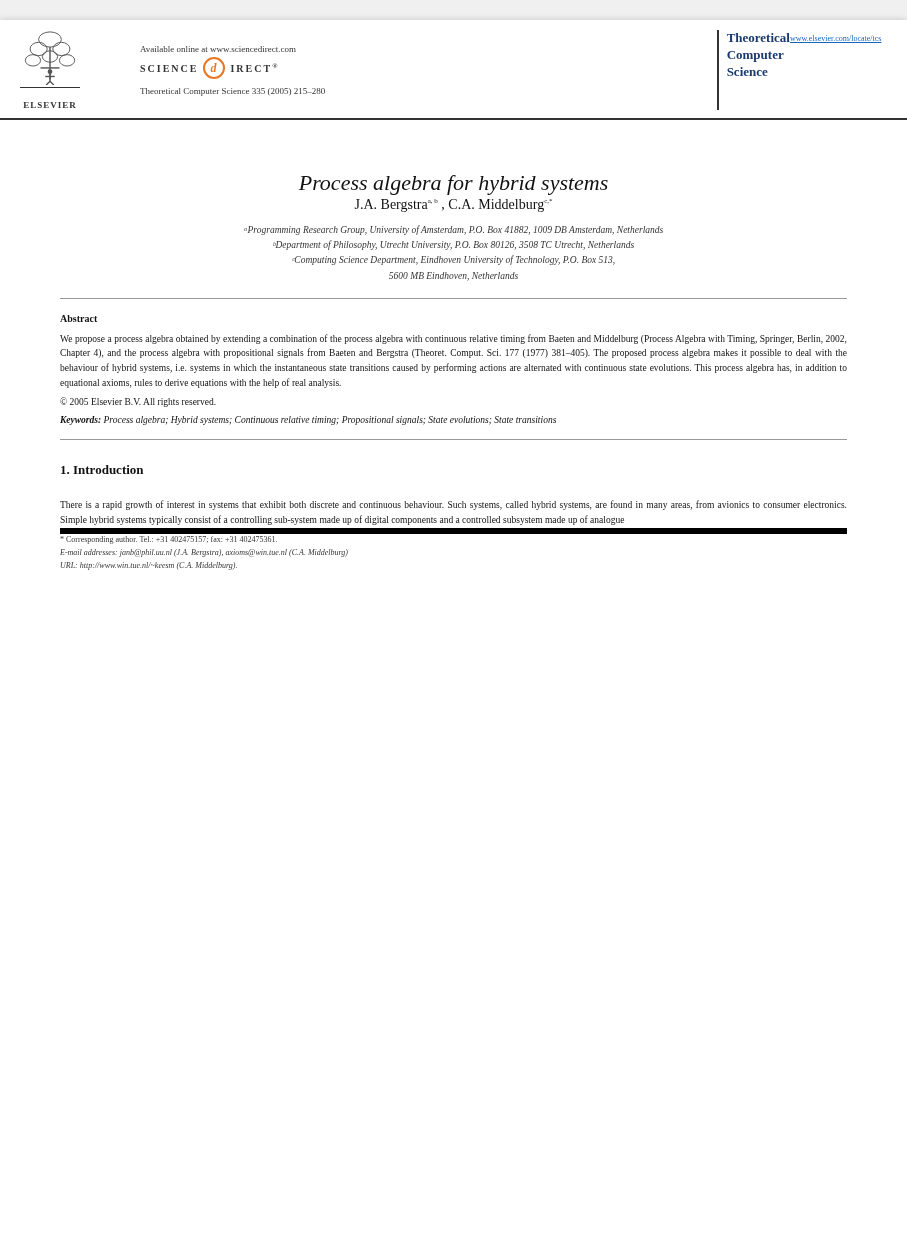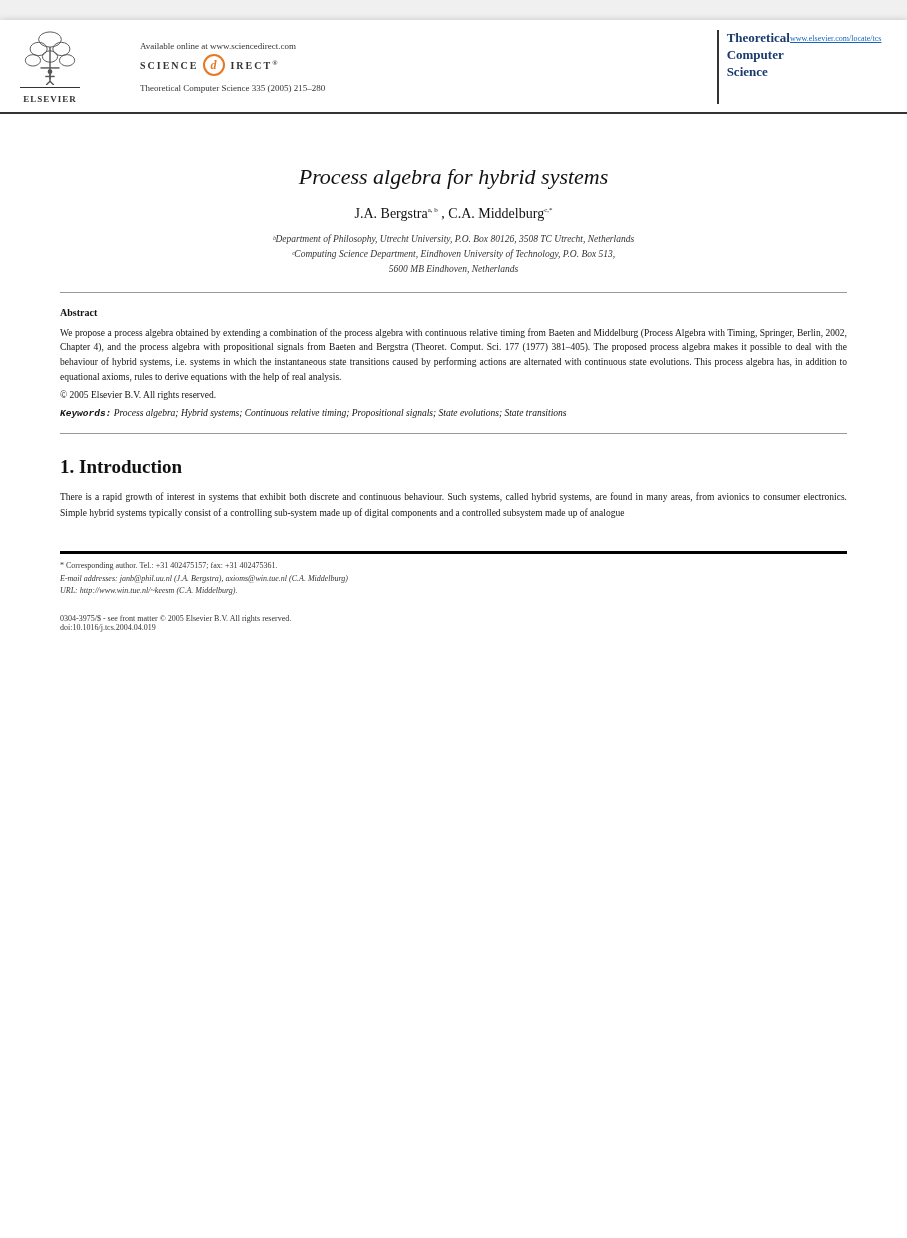--- a/index.html
+++ b/index.html
@@ -39,21 +39,21 @@
       width: 60px;
       height: 55px;
     }
     .elsevier-text {
       font-size: 9px;
       font-weight: bold;
       letter-spacing: 1px;
       color: #333;
       margin-top: 2px;
       border-top: 1px solid #333;
-      padding-top: 6px;
+      padding-top: 12px;
       width: 100%;
       text-align: center;
     }
     .header-center {
       flex: 1;
       display: flex;
       flex-direction: column;
       align-items: flex-start;
       justify-content: center;
       gap: 3px;
@@ -121,21 +121,21 @@
       margin-top: 4px;
     }
     .main-content {
       padding: 20px 60px 30px 60px;
     }
     .paper-title {
       text-align: center;
       font-size: 22px;
       font-weight: normal;
       color: #111;
-      margin: 30px 0 16px 0;
+      margin: 30px 0 1px 0;
       font-style: italic;
     }
     .authors {
       text-align: center;
       font-size: 14px;
       color: #111;
       margin-bottom: 10px;
     }
     .affiliations {
       text-align: center;
@@ -175,38 +175,35 @@
     }
     .keywords {
       font-size: 9.5px;
       color: #111;
       margin-top: 8px;
       font-style: italic;
     }
     .keywords-label {
       font-weight: bold;
       font-style: italic;
-      font-family: Liberation Mono, monospace;
     }
     .section-heading {
-      font-size: 19px;
-      font-weight: bold;
-      color: #111;
-      margin: 22px 0 12px 0;
+      font-size: 13px;
+      font-weight: bold;
+      color: #111;
+      margin: 22px 0 20px 0;
     }
     .body-text {
       font-size: 9.5px;
       color: #111;
       line-height: 1.6;
       text-align: justify;
     }
     .footnote-section {
-      border-top: 3px solid #000000;
-      margin-top: 30px;
-      padding-top: 6px;
+      border-top: 6px solid #000000;
     }
     .footnote-text {
       font-size: 8px;
       color: #333;
       line-height: 1.6;
     }
     .footer-info {
       margin-top: 16px;
       font-size: 8px;
       color: #333;
@@ -271,20 +268,21 @@
   <div class="main-content">
 
     <div class="paper-title">Process algebra for hybrid systems</div>
 
     <div class="authors">
       <span>J.A. Bergstra</span><sup>a, b</sup>
       <span>, C.A. Middelburg</span><sup>c,*</sup>
     </div>
 
     <div class="affiliations">
+      <div>ᵃProgramming Research Group, University of Amsterdam, P.O. Box 41882, 1009 DB Amsterdam, Netherlands</div>
       <div>ᵇDepartment of Philosophy, Utrecht University, P.O. Box 80126, 3508 TC Utrecht, Netherlands</div>
       <div>ᶜComputing Science Department, Eindhoven University of Technology, P.O. Box 513,</div>
       <div>5600 MB Eindhoven, Netherlands</div>
     </div>
 
 
     <hr class="divider">
 
     <div class="section-label">Abstract</div>
     <div class="abstract-text">
@@ -307,19 +305,15 @@
     <div class="footnote-section">
       <div class="footnote-text">* Corresponding author. Tel.: +31 402475157; fax: +31 402475361.</div>
       <div class="footnote-text">
         <em><span>E-mail addresses: janb@phil.uu.nl (J.A. Bergstra), axioms@win.tue.nl (C.A. Middelburg)</span></em>
       </div>
       <div class="footnote-text">
         <em><span>URL: http://www.win.tue.nl/~keesm (C.A. Middelburg).</span></em>
       </div>
     </div>
 
-    <div class="footer-info">
-      <div>0304-3975/$ - see front matter © 2005 Elsevier B.V. All rights reserved.</div>
-      <div>doi:10.1016/j.tcs.2004.04.019</div>
-    </div>
 
   </div>
 </div>
 
 </body></html>

